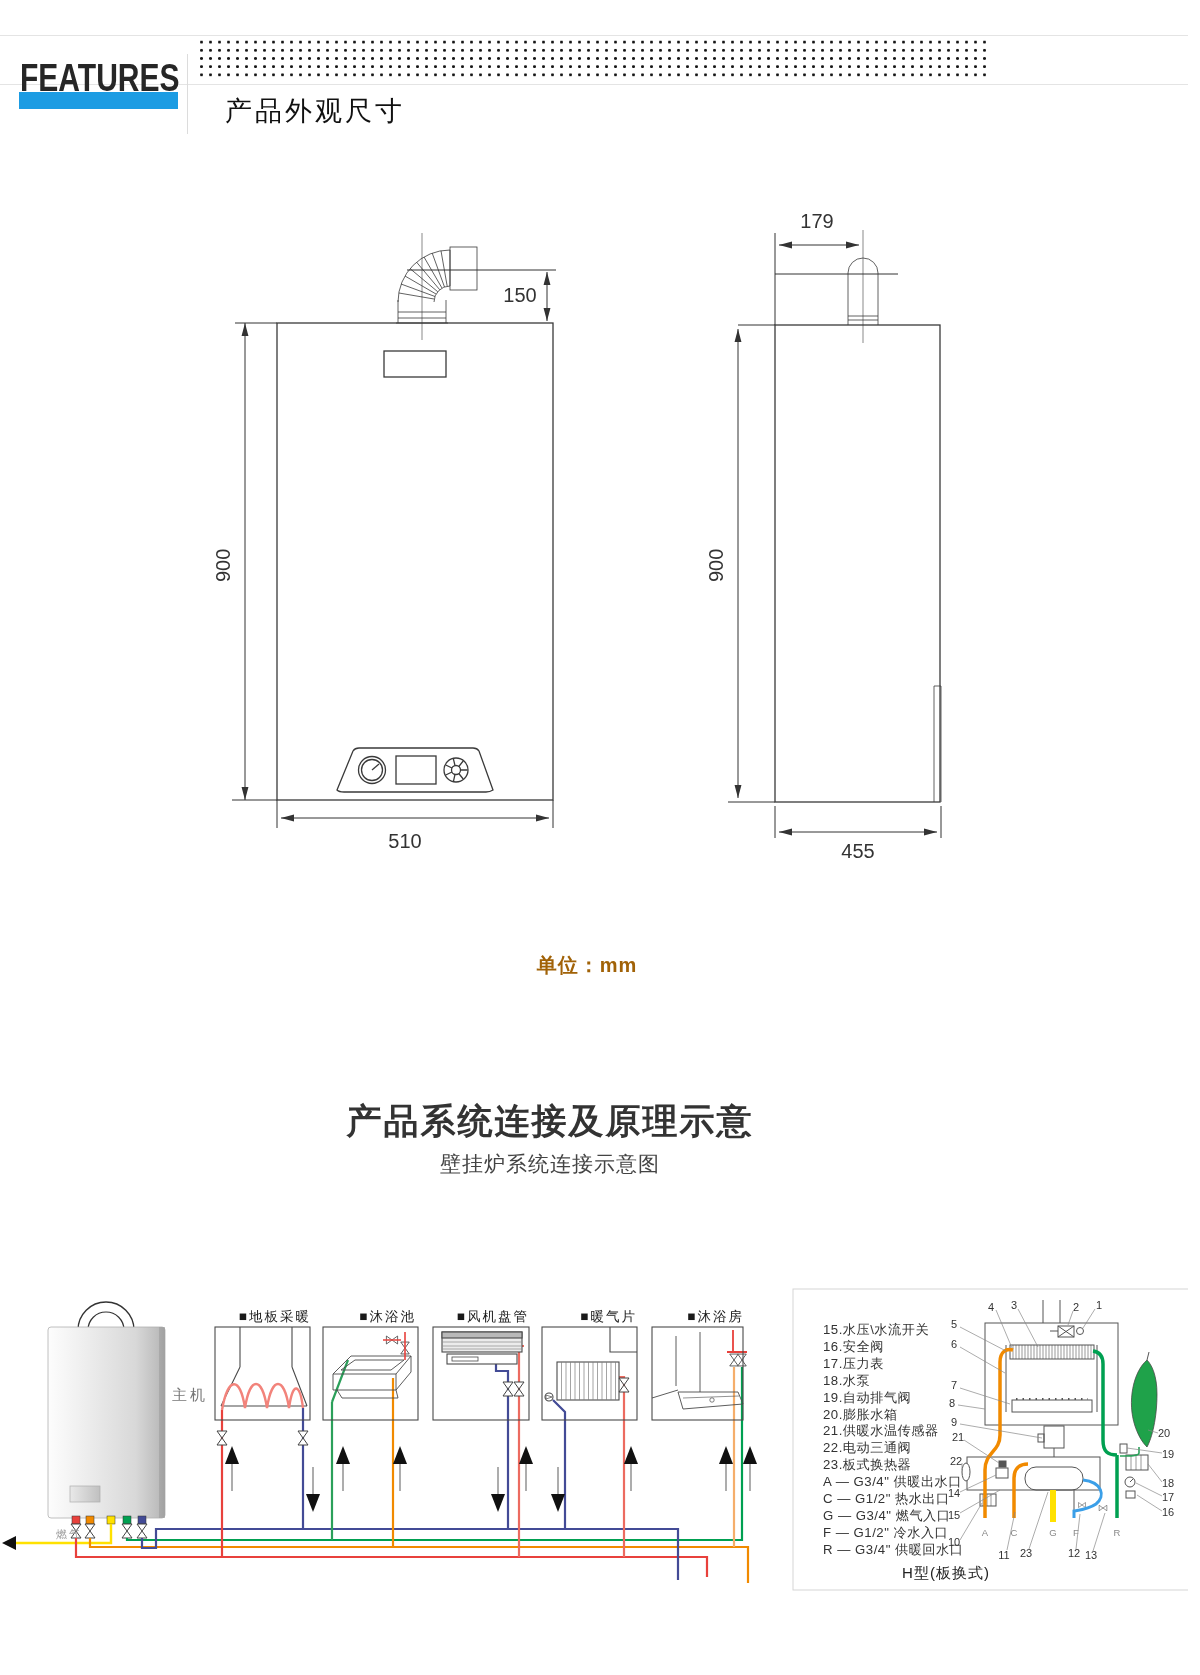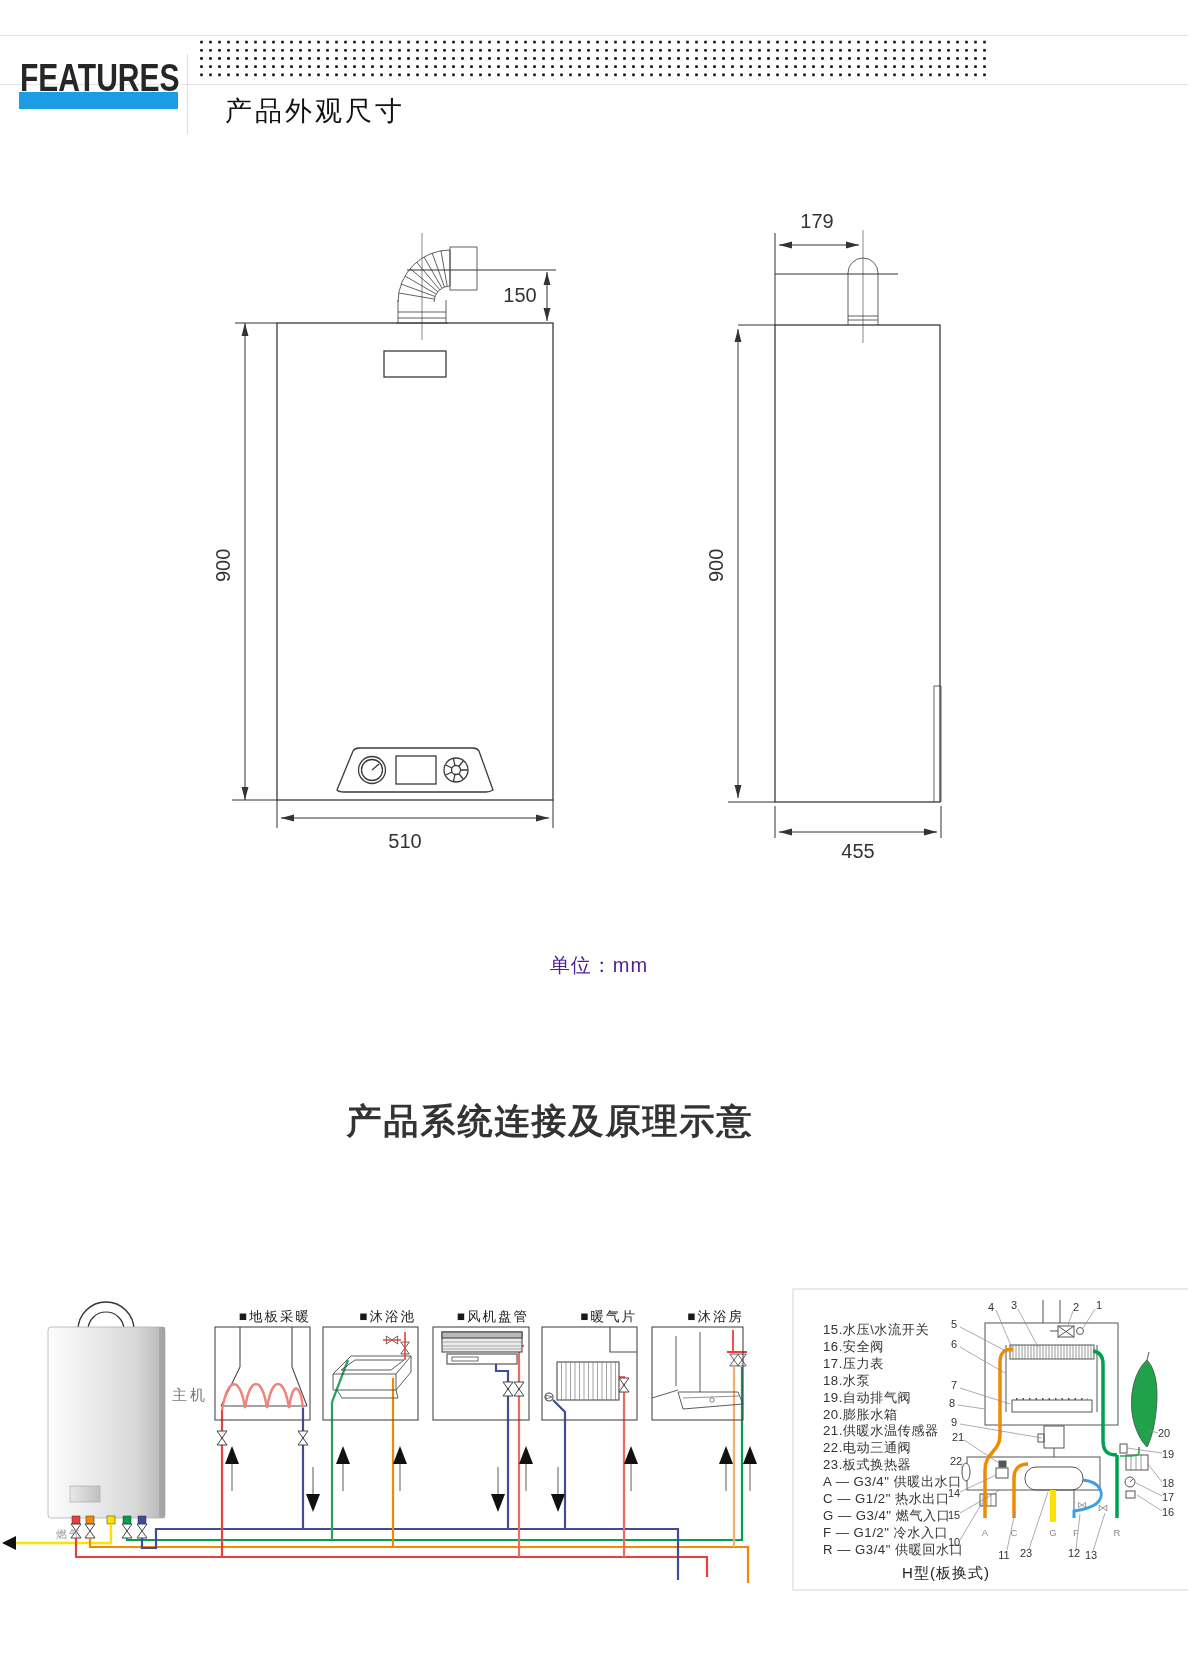--- a/index.html
+++ b/index.html
@@ -8,22 +8,22 @@
   .hline{position:absolute;left:0;width:1200px;height:1px;background:#e4e4e4;}
   .vline{position:absolute;left:187px;top:54px;width:1px;height:80px;background:#dcdcdc;}
   .dots{position:absolute;left:197px;top:38px;width:793px;height:41px;
         background-image:radial-gradient(circle,#161616 1.3px,transparent 1.45px);
         background-size:9px 8.2px;}
   .brand-bar{position:absolute;left:19px;top:92px;width:159px;height:17px;background:#1C9CE3;}
   .brand{position:absolute;left:20px;top:57px;font-size:38px;font-weight:bold;color:#262626;
          letter-spacing:0px;transform:scaleX(0.79);transform-origin:0 0;white-space:nowrap;}
   .section-title{position:absolute;left:201px;top:93px;font-size:27px;font-weight:normal;
          color:#111;letter-spacing:3px;white-space:nowrap;margin-left:24px;}
-  .unit-note{position:absolute;top:952px;left:16px;width:1166px;text-align:center;
-         font-size:20px;color:#4c1d95;letter-spacing:1px;}
+  .unit-note{position:absolute;top:952px;left:4px;width:1166px;text-align:center;
+         font-size:20px;color:#a16207;letter-spacing:1px;font-weight:bold;}
   .sys-title{position:absolute;top:1098px;left:0;width:1100px;text-align:center;
          font-size:35px;font-weight:bold;color:#333;letter-spacing:2px;}
   .sys-sub{position:absolute;top:1150px;left:0;width:1100px;text-align:center;
          font-size:21px;color:#444;letter-spacing:1px;}
   svg{position:absolute;left:0;font-family:"Liberation Sans","DejaVu Sans",sans-serif;}
   svg text{stroke:none;}
   .dimtxt{font-size:20px;fill:#333;}
   .lbl{font-size:13.5px;fill:#1a1a1a;letter-spacing:2px;}
   .legendtxt{font-size:13.2px;fill:#333;letter-spacing:0.5px;}
   .callout{font-size:11px;fill:#333;text-anchor:middle;}
@@ -109,20 +109,21 @@
         <text class="dimtxt" x="817" y="228" text-anchor="middle">179</text>
         <text class="dimtxt" transform="translate(723,582) rotate(-90)">900</text>
         <text class="dimtxt" x="858" y="858" text-anchor="middle">455</text>
       </g>
     </g>
   </svg>
 
   <div class="unit-note">单位：mm</div>
 
   <div class="sys-title">产品系统连接及原理示意</div>
+  <div class="sys-sub">壁挂炉系统连接示意图</div>
 
   <svg style="top:1270px" width="1200" height="360" viewBox="0 1270 1200 360">
     <defs>
       <linearGradient id="bg1" x1="0" y1="0" x2="1" y2="0">
         <stop offset="0" stop-color="#fdfdfd"></stop>
           <stop offset="0.25" stop-color="#f1f1f1"></stop>
         <stop offset="0.75" stop-color="#d8d8d8"></stop>
           <stop offset="0.95" stop-color="#bcbcbc"></stop>
         <stop offset="1" stop-color="#a8a8a8"></stop>
       </linearGradient>

